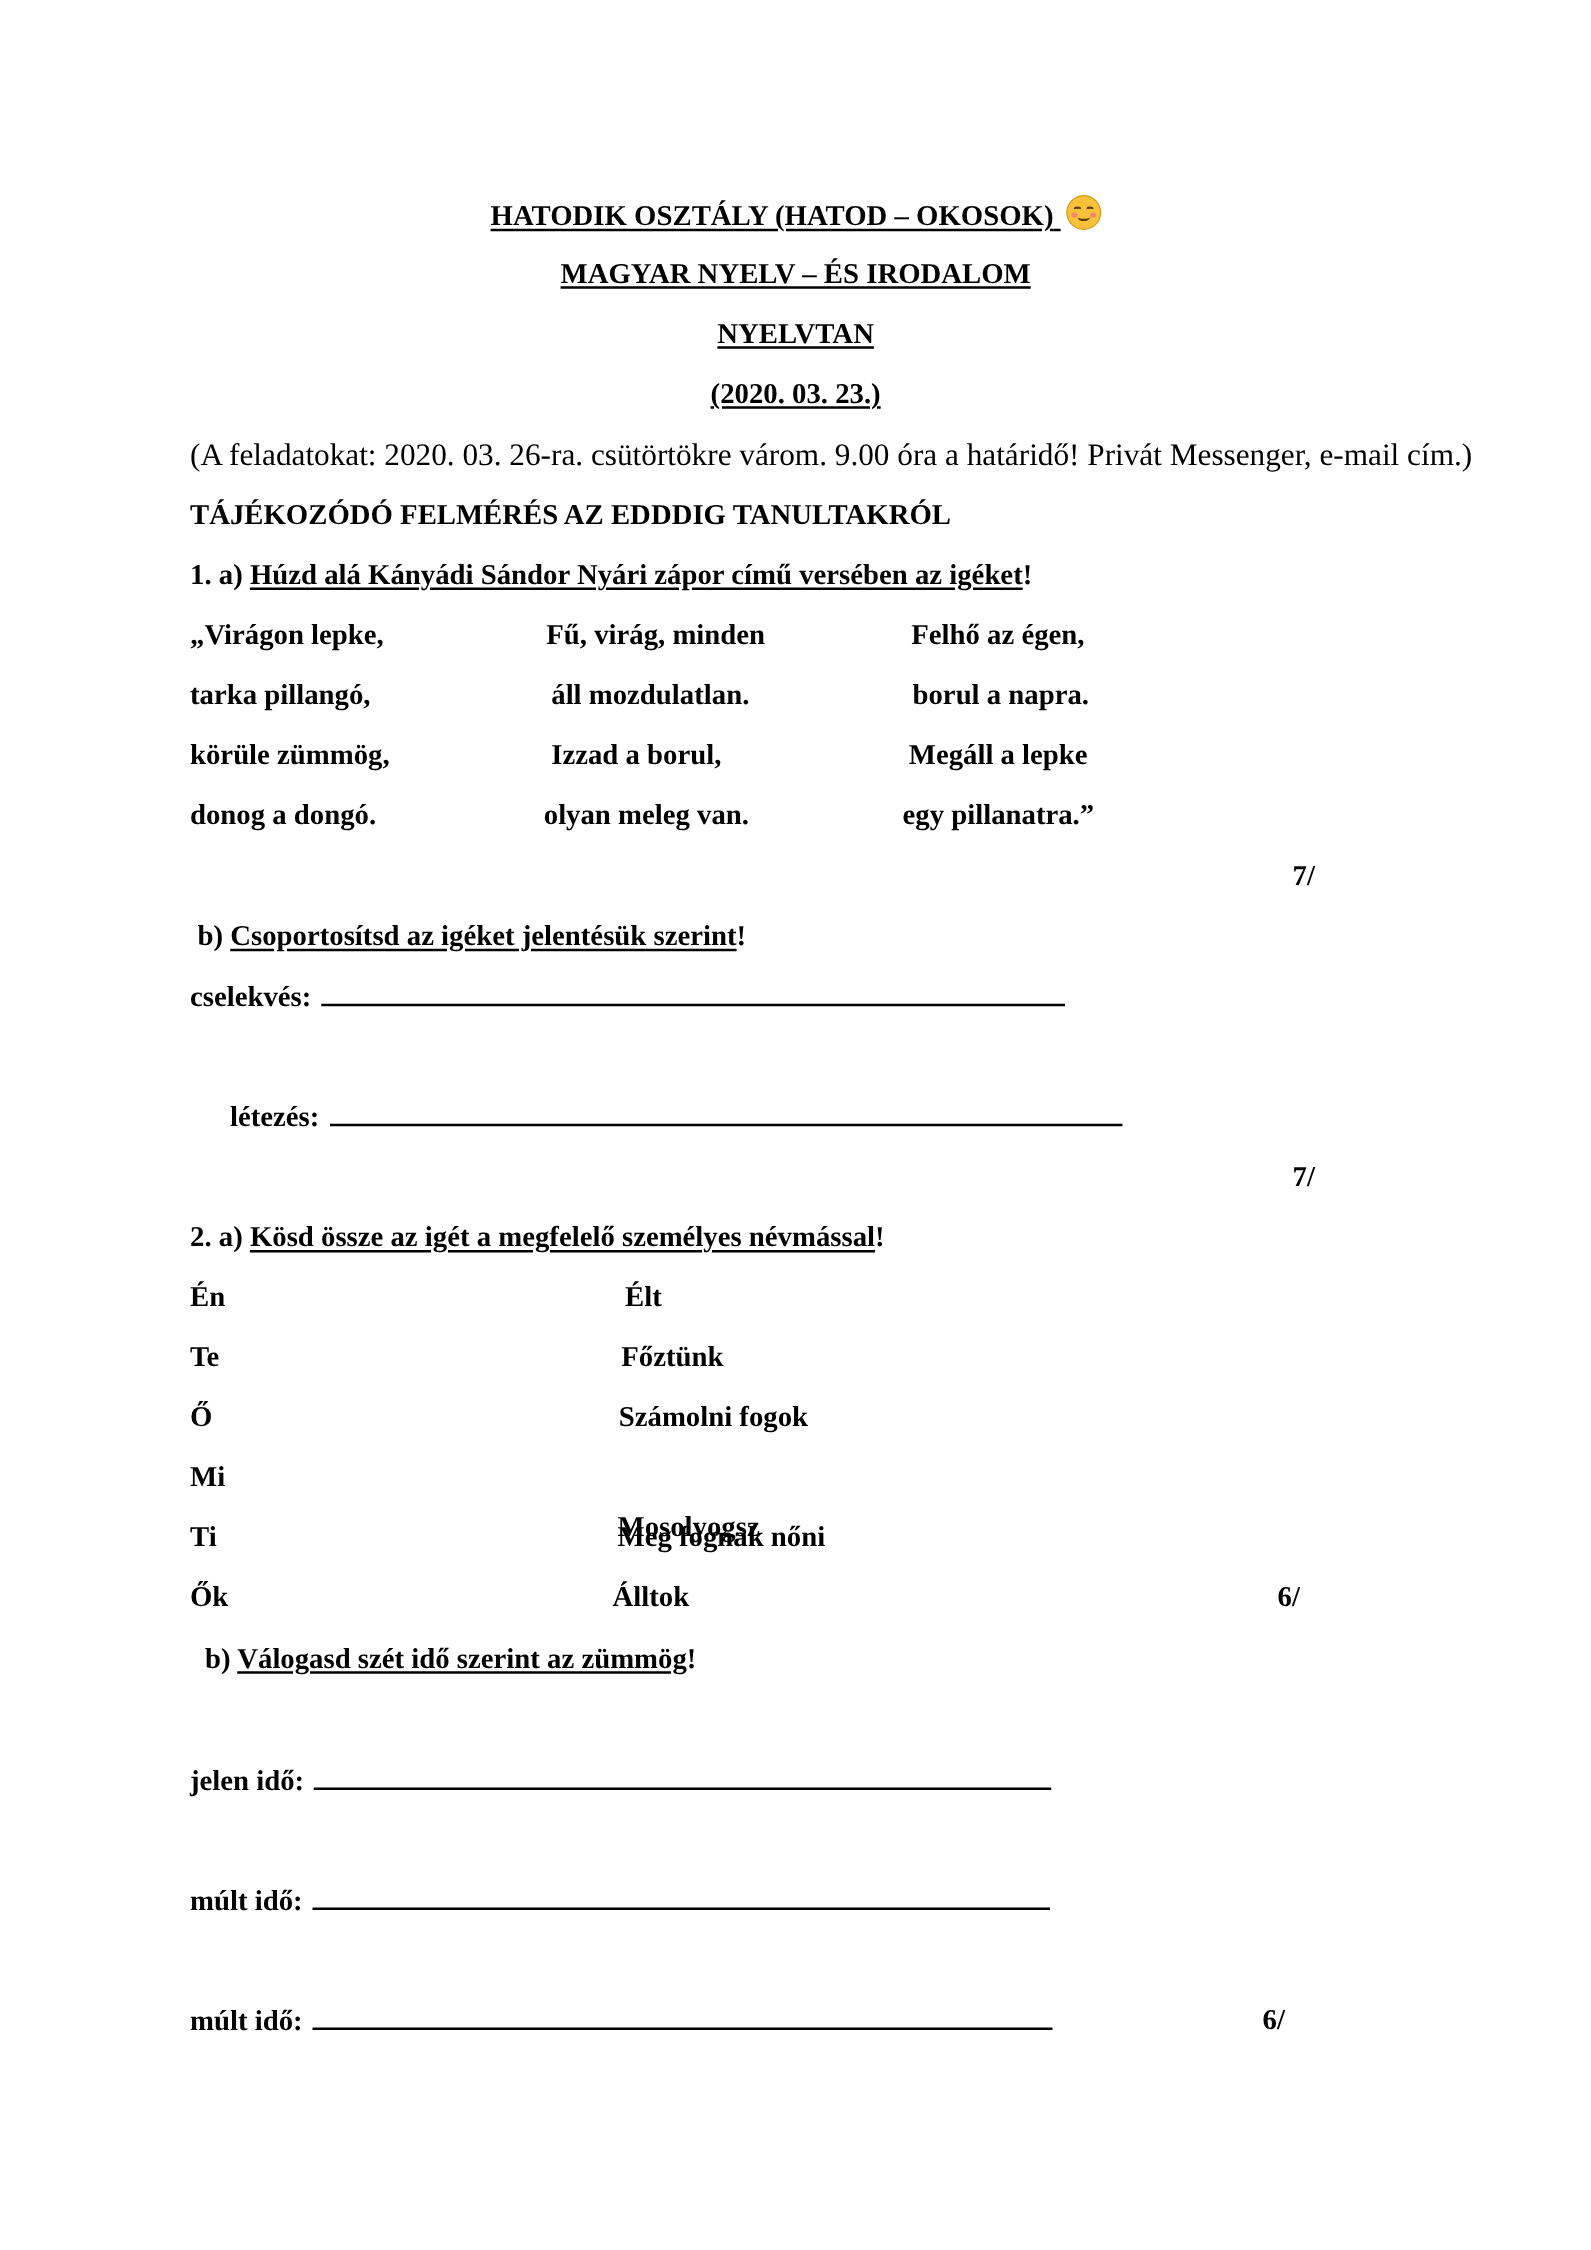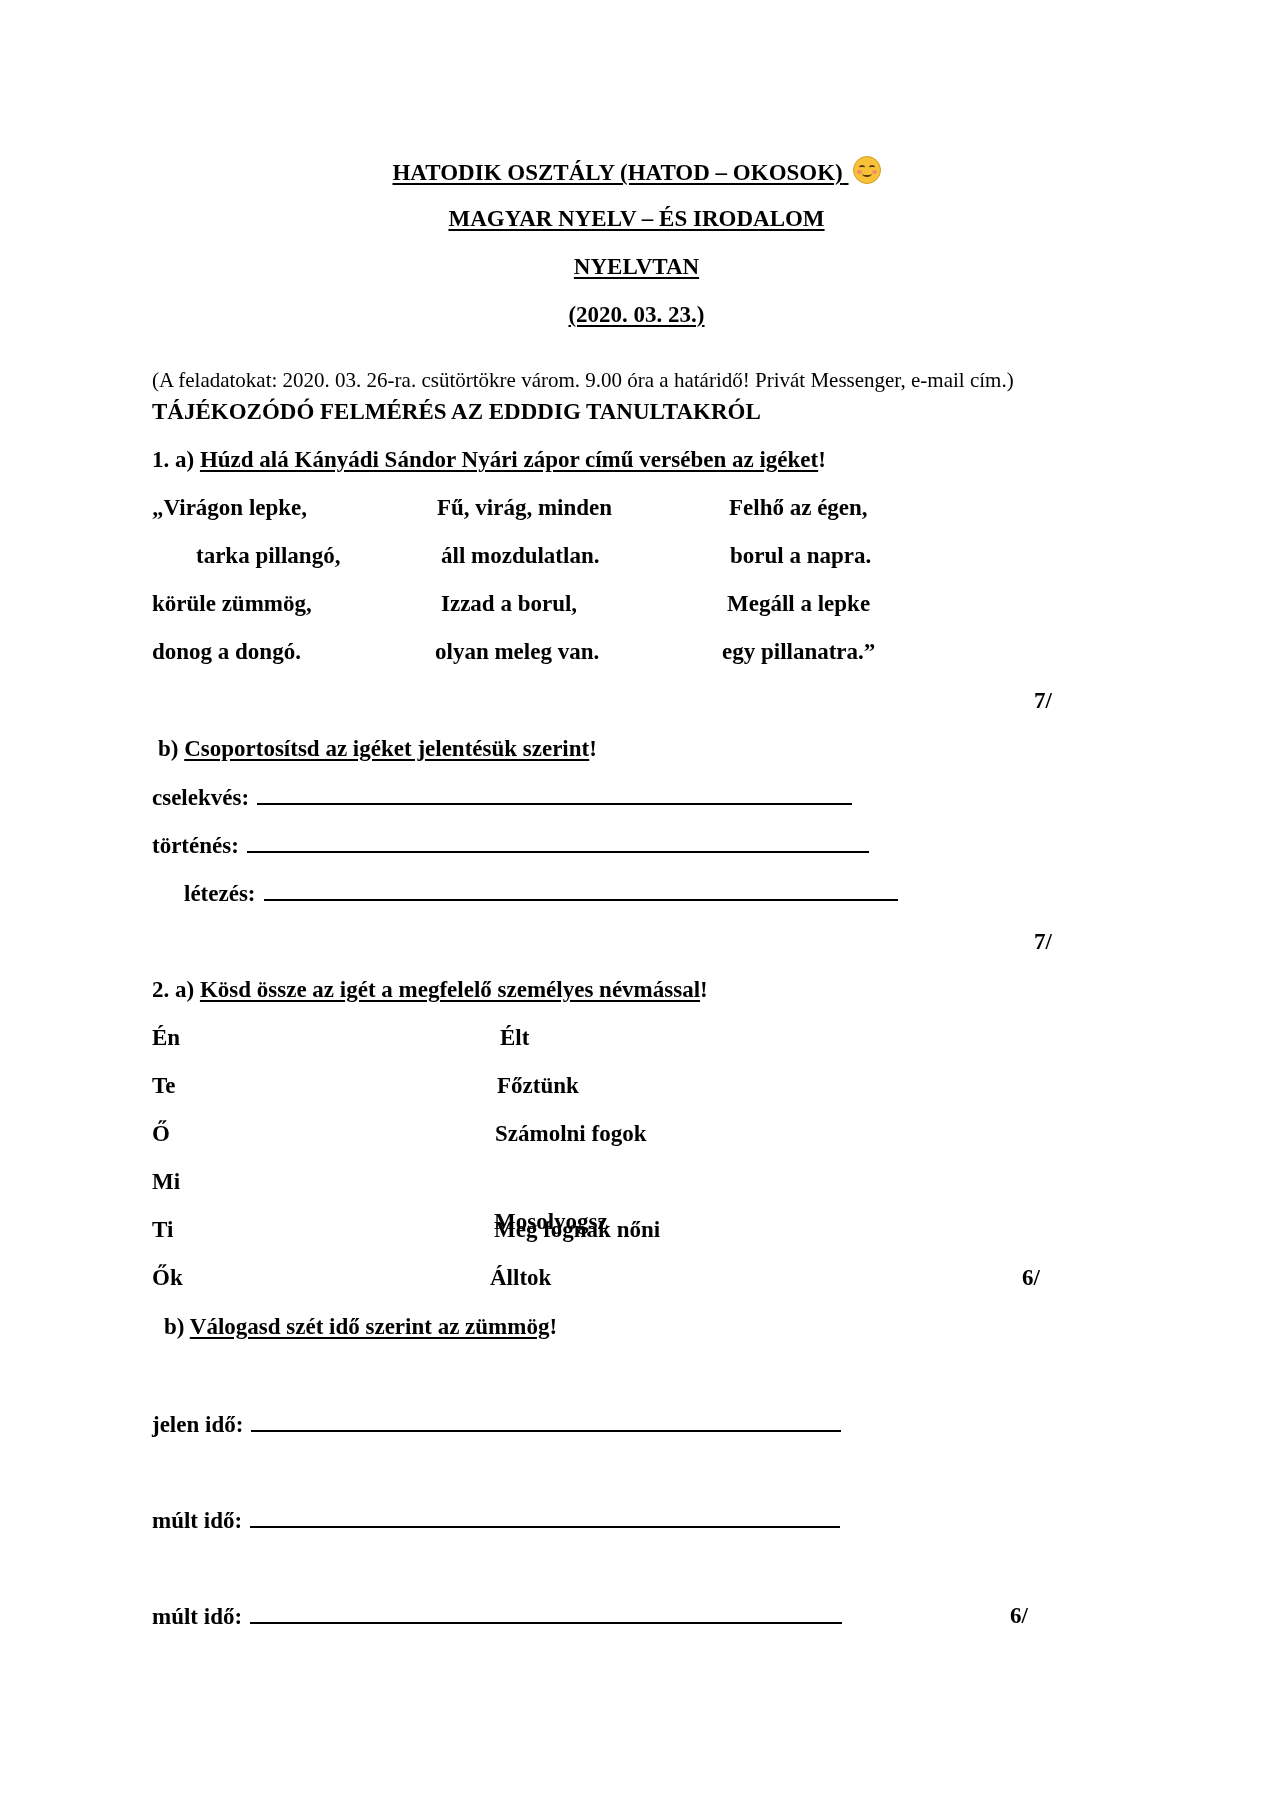--- a/index.html
+++ b/index.html
@@ -30,29 +30,29 @@
   </div>
   <div class="ln center" style="top:205px;">
     <span class="u">MAGYAR NYELV – ÉS IRODALOM</span>
   </div>
   <div class="ln center" style="top:253px;">
     <span class="u">NYELVTAN</span>
   </div>
   <div class="ln center" style="top:301px;">
     <span class="u">(2020. 03. 23.)</span>
   </div>
-  <div class="ln normal" style="left:152px; top:366px; font-size:21px;">(A feladatokat: 2020. 03. 26-ra. csütörtökre várom. 9.00 óra a határidő! Privát Messenger, e-mail cím.)</div>
+  <div class="ln normal" style="left:152px; top:351px; font-size:25px;">(A feladatokat: 2020. 03. 26-ra. csütörtökre várom. 9.00 óra a határidő! Privát Messenger, e-mail cím.)</div>
   <div class="ln" style="left:152px; top:398px;">TÁJÉKOZÓDÓ FELMÉRÉS AZ EDDDIG TANULTAKRÓL</div>
 
   <div class="ln" style="left:152px; top:446px;">
     <span>1. a) </span><span class="u">Húzd alá Kányádi Sándor Nyári zápor című versében az igéket</span><span>!</span>
   </div>
 
   <div class="ln" style="left:152px; top:494px;">„Virágon lepke,</div>
-  <div class="ln" style="left:152px; top:542px;margin-left:44px;">tarka pillangó,</div>
+  <div class="ln" style="left:152px; top:542px;">tarka pillangó,</div>
   <div class="ln" style="left:152px; top:590px;">körüle zümmög,</div>
   <div class="ln" style="left:152px; top:638px;">donog a dongó.</div>
 
   <div class="ln" style="left:437px; top:494px;">Fű, virág, minden</div>
   <div class="ln" style="left:441px; top:542px;">áll mozdulatlan.</div>
   <div class="ln" style="left:441px; top:590px;">Izzad a borul,</div>
   <div class="ln" style="left:435px; top:638px;">olyan meleg van.</div>
 
   <div class="ln" style="left:729px; top:494px;">Felhő az égen,</div>
   <div class="ln" style="left:730px; top:542px;">borul a napra.</div>
@@ -60,23 +60,20 @@
   <div class="ln" style="left:722px; top:638px;">egy pillanatra.”</div>
 
   <div class="score" style="left:1034px; top:687px;">7/</div>
 
   <div class="ln" style="left:158px; top:735px;">
     <span>b) </span><span class="u">Csoportosítsd az igéket jelentésük szerint</span><span>!</span>
   </div>
 
   <div class="ln" style="left:152px; top:783px;">
     <span>cselekvés:</span><span class="blank" style="width:595px;"></span>
-  </div>
-  <div class="ln" style="left:152px; top:831px;">
-    <span>történés:</span><span class="blank" style="width:622px;"></span>
   </div>
   <div class="ln" style="left:152px; top:879px;margin-left:32px;">
     <span>létezés:</span><span class="blank" style="width:634px;"></span>
   </div>
 
   <div class="score" style="left:1034px; top:928px;">7/</div>
 
   <div class="ln" style="left:152px; top:976px;">
     <span>2. a) </span><span class="u">Kösd össze az igét a megfelelő személyes névmással</span><span>!</span>
   </div>

